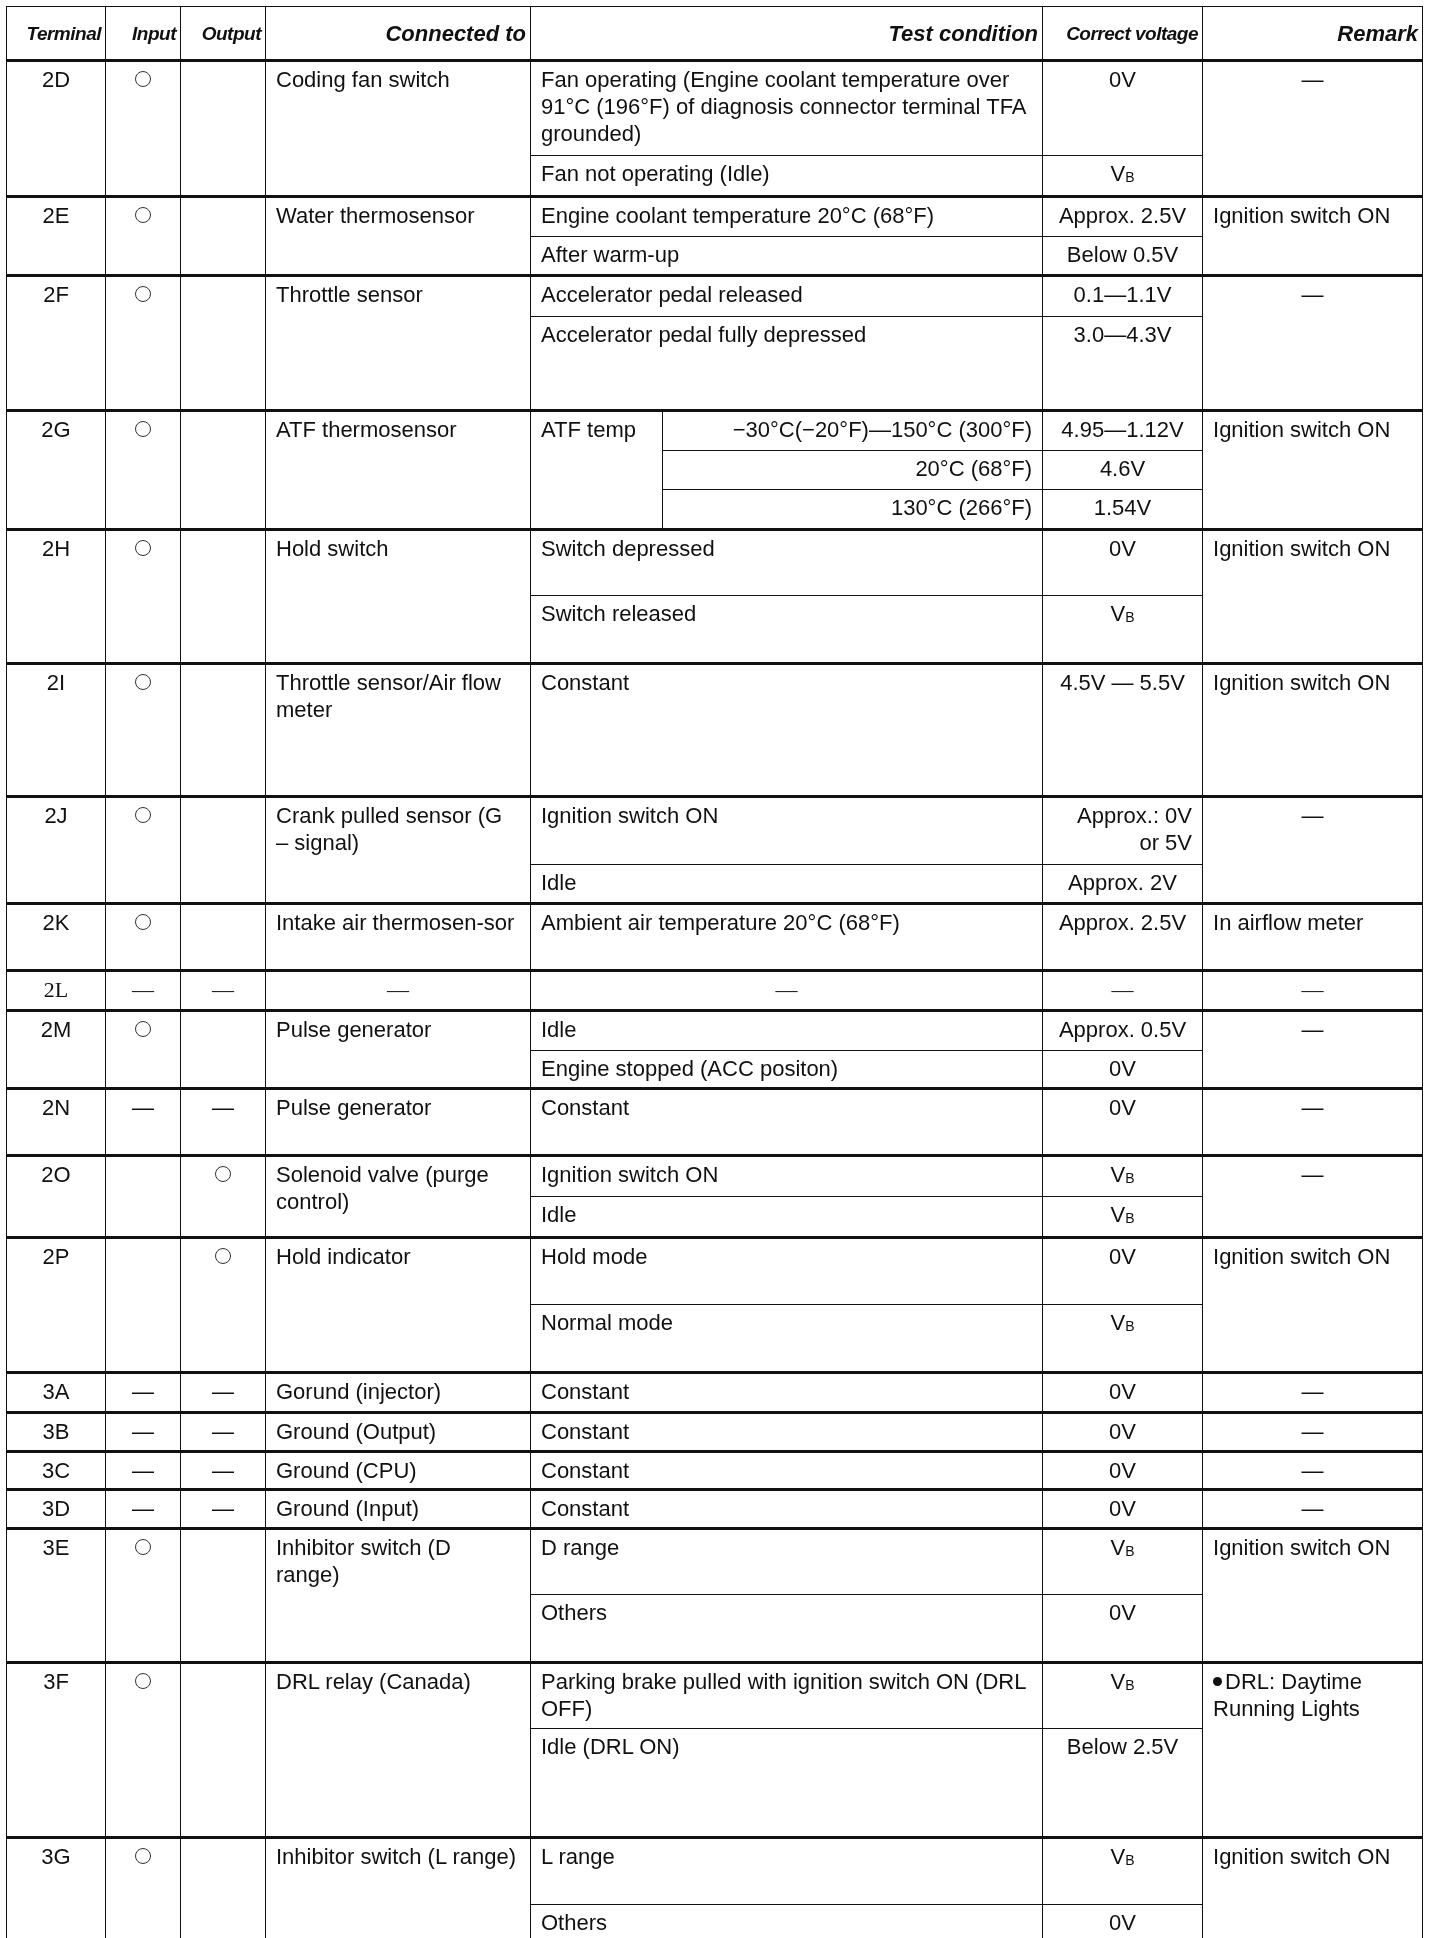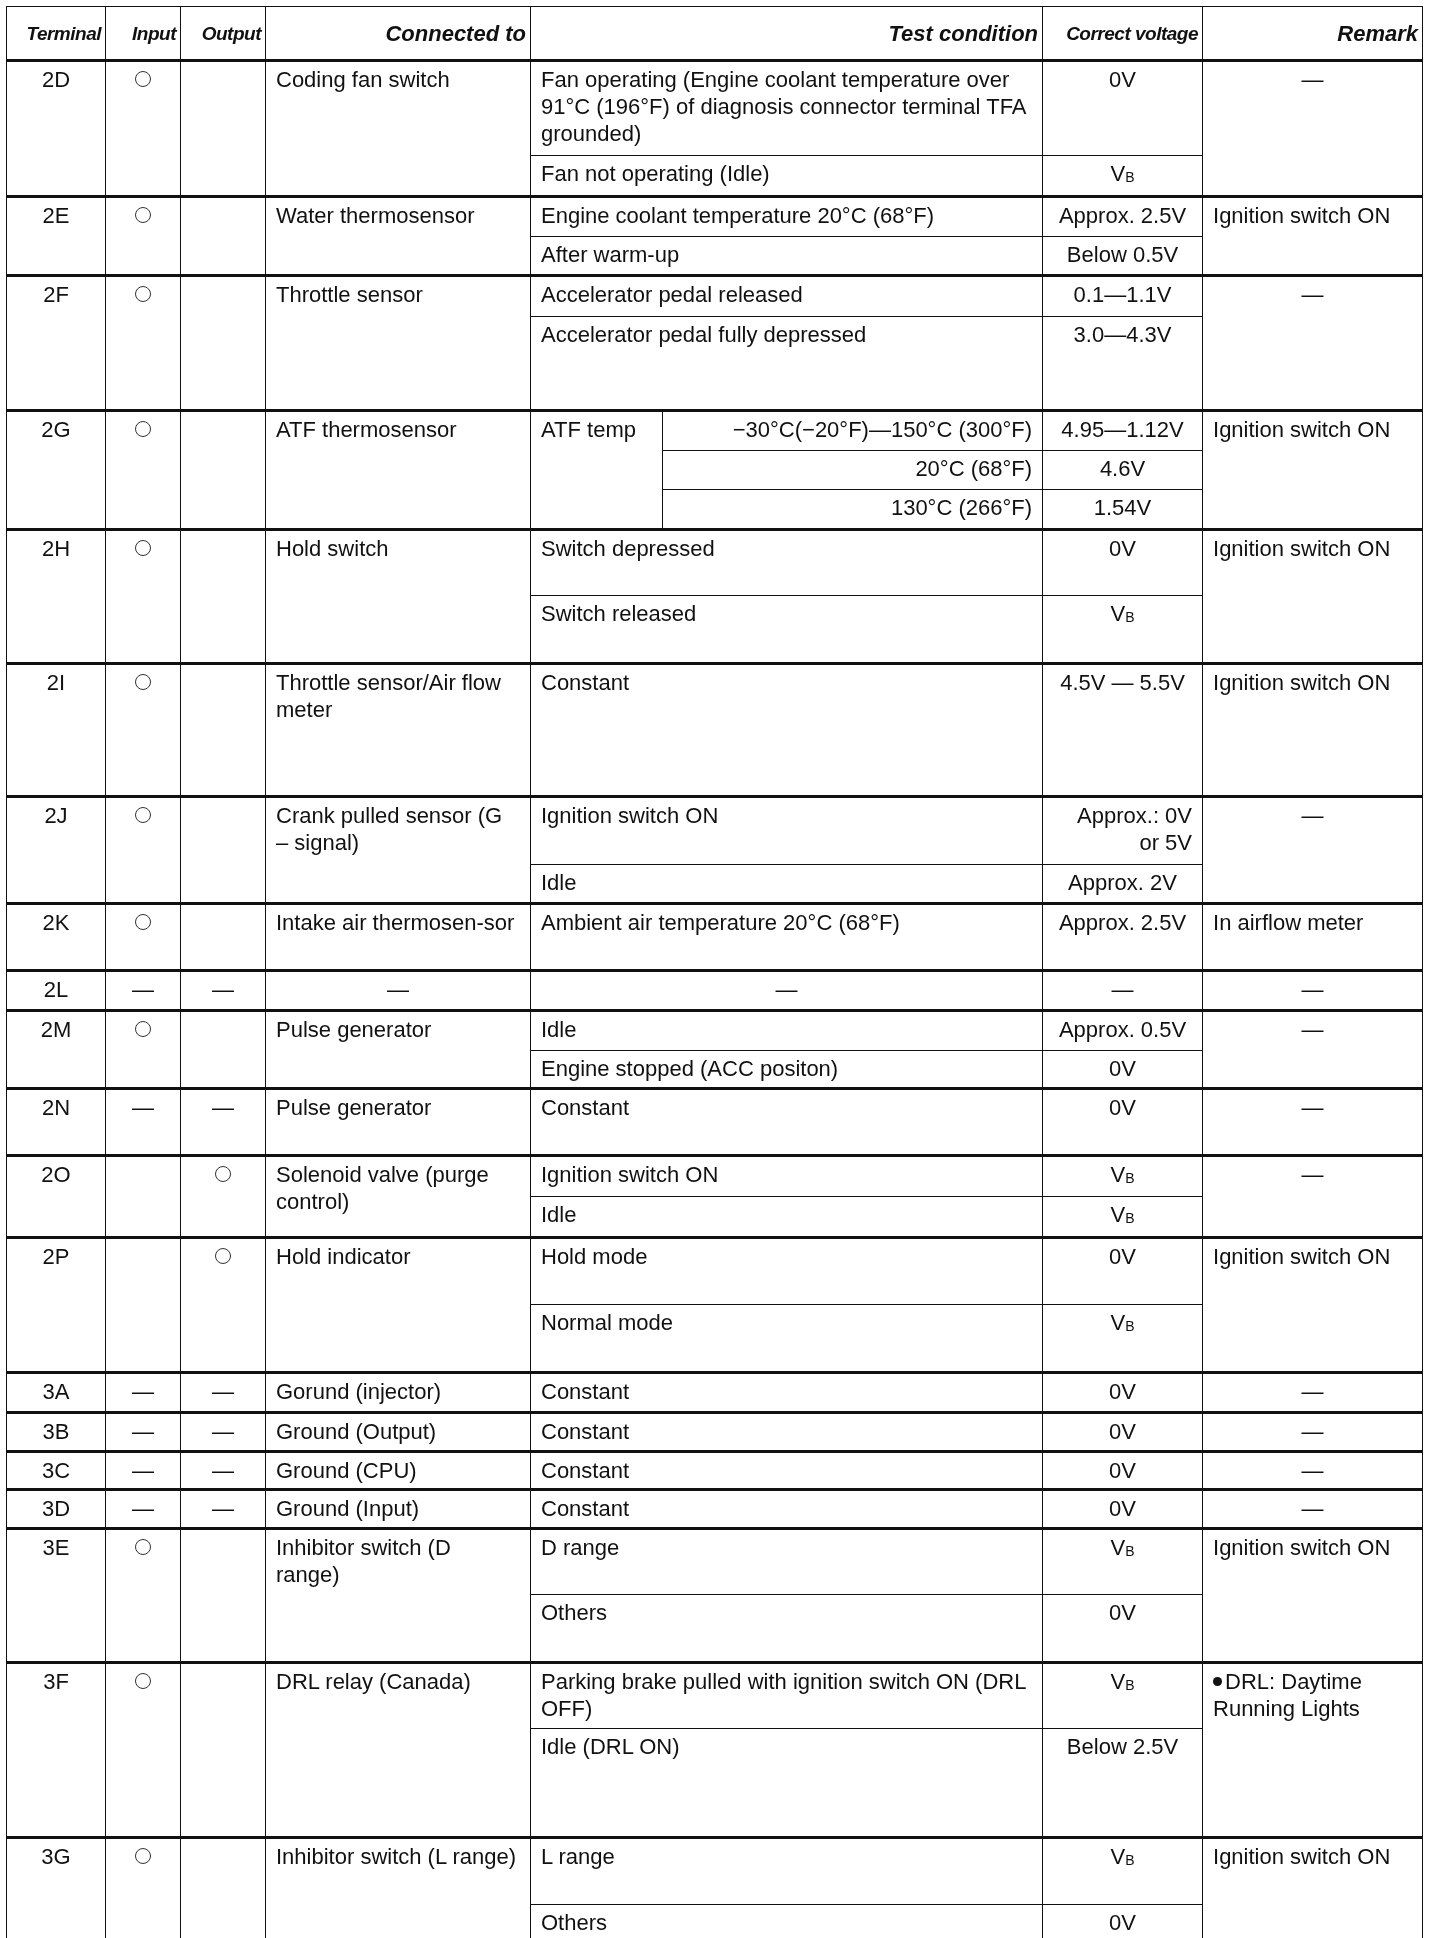--- a/index.html
+++ b/index.html
@@ -136,21 +136,21 @@
       </tr>
       <tr class="grp" style="height: 67px;">
         <td class="c" rowspan="1">2K</td>
         <td class="c" rowspan="1"><span class="circle"></span></td>
         <td class="c" rowspan="1"></td>
         <td rowspan="1">Intake air thermosen-sor</td>
         <td colspan="2">Ambient air temperature 20°C (68°F)</td>
         <td class="c">Approx. 2.5V</td>
         <td rowspan="1">In airflow meter</td>
       </tr>
-      <tr class="grp" style="height: 40px;">
+      <tr class="grp" style="height: 40px; font-family: Liberation Serif, serif;">
         <td class="c" rowspan="1">2L</td>
         <td class="c" rowspan="1">—</td>
         <td class="c" rowspan="1">—</td>
         <td class="c" rowspan="1">—</td>
         <td class="c" colspan="2">—</td>
         <td class="c">—</td>
         <td class="c" rowspan="1">—</td>
       </tr>
       <tr class="grp" style="height: 40px;">
         <td class="c" rowspan="2">2M</td>

